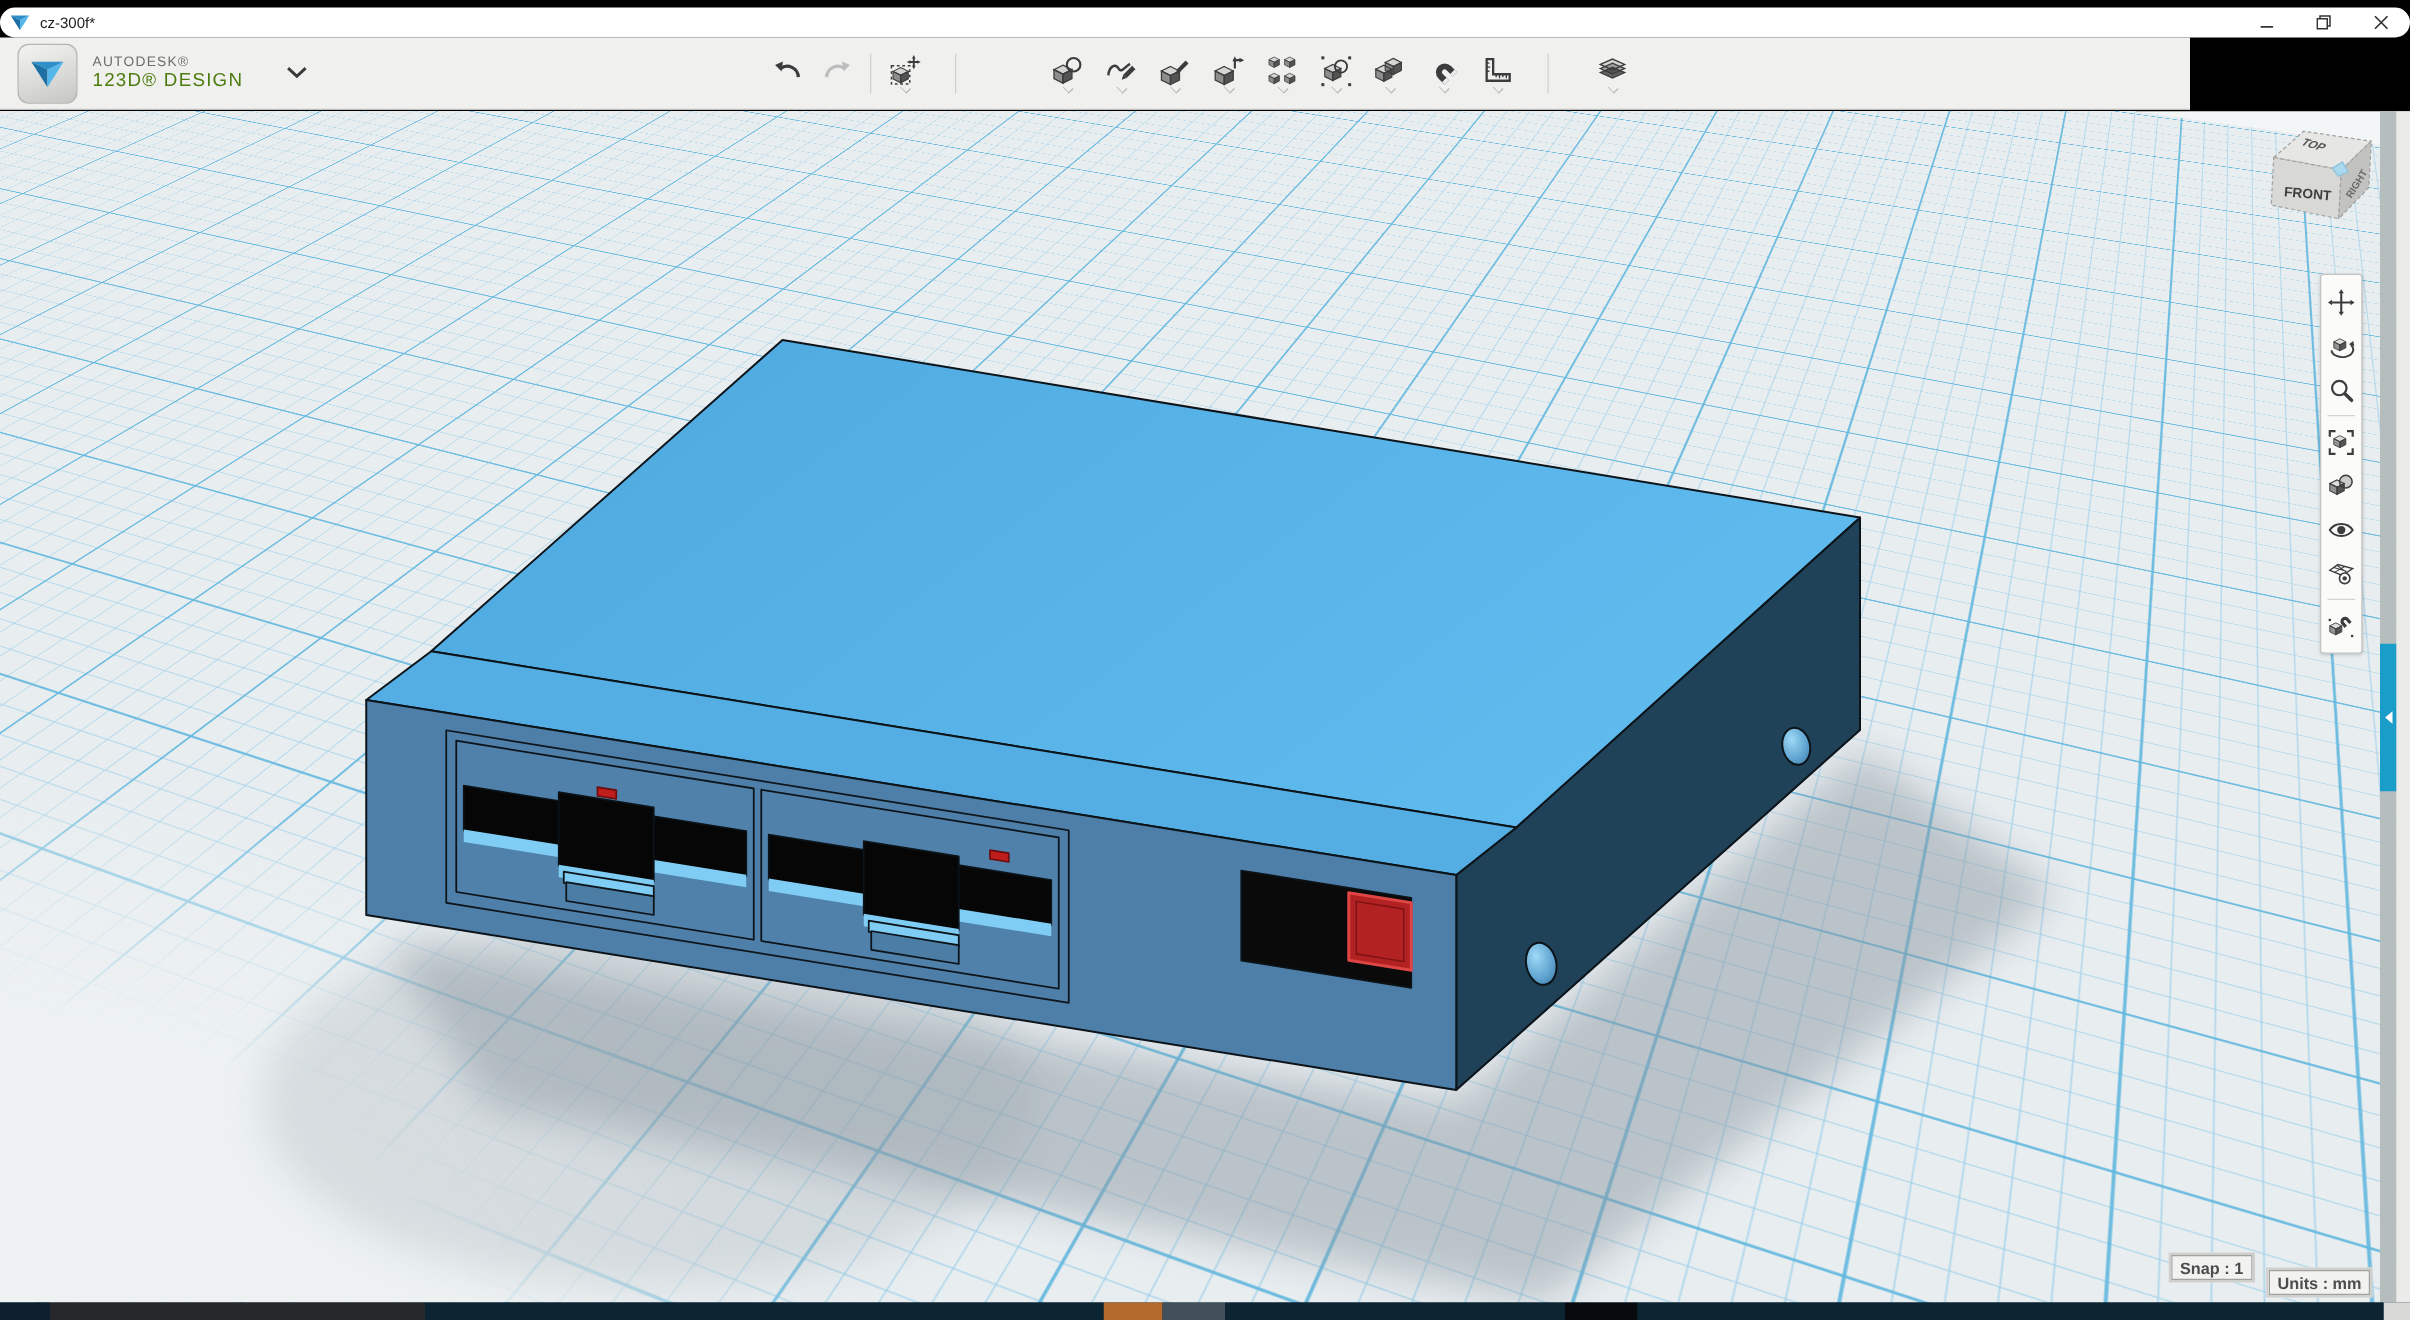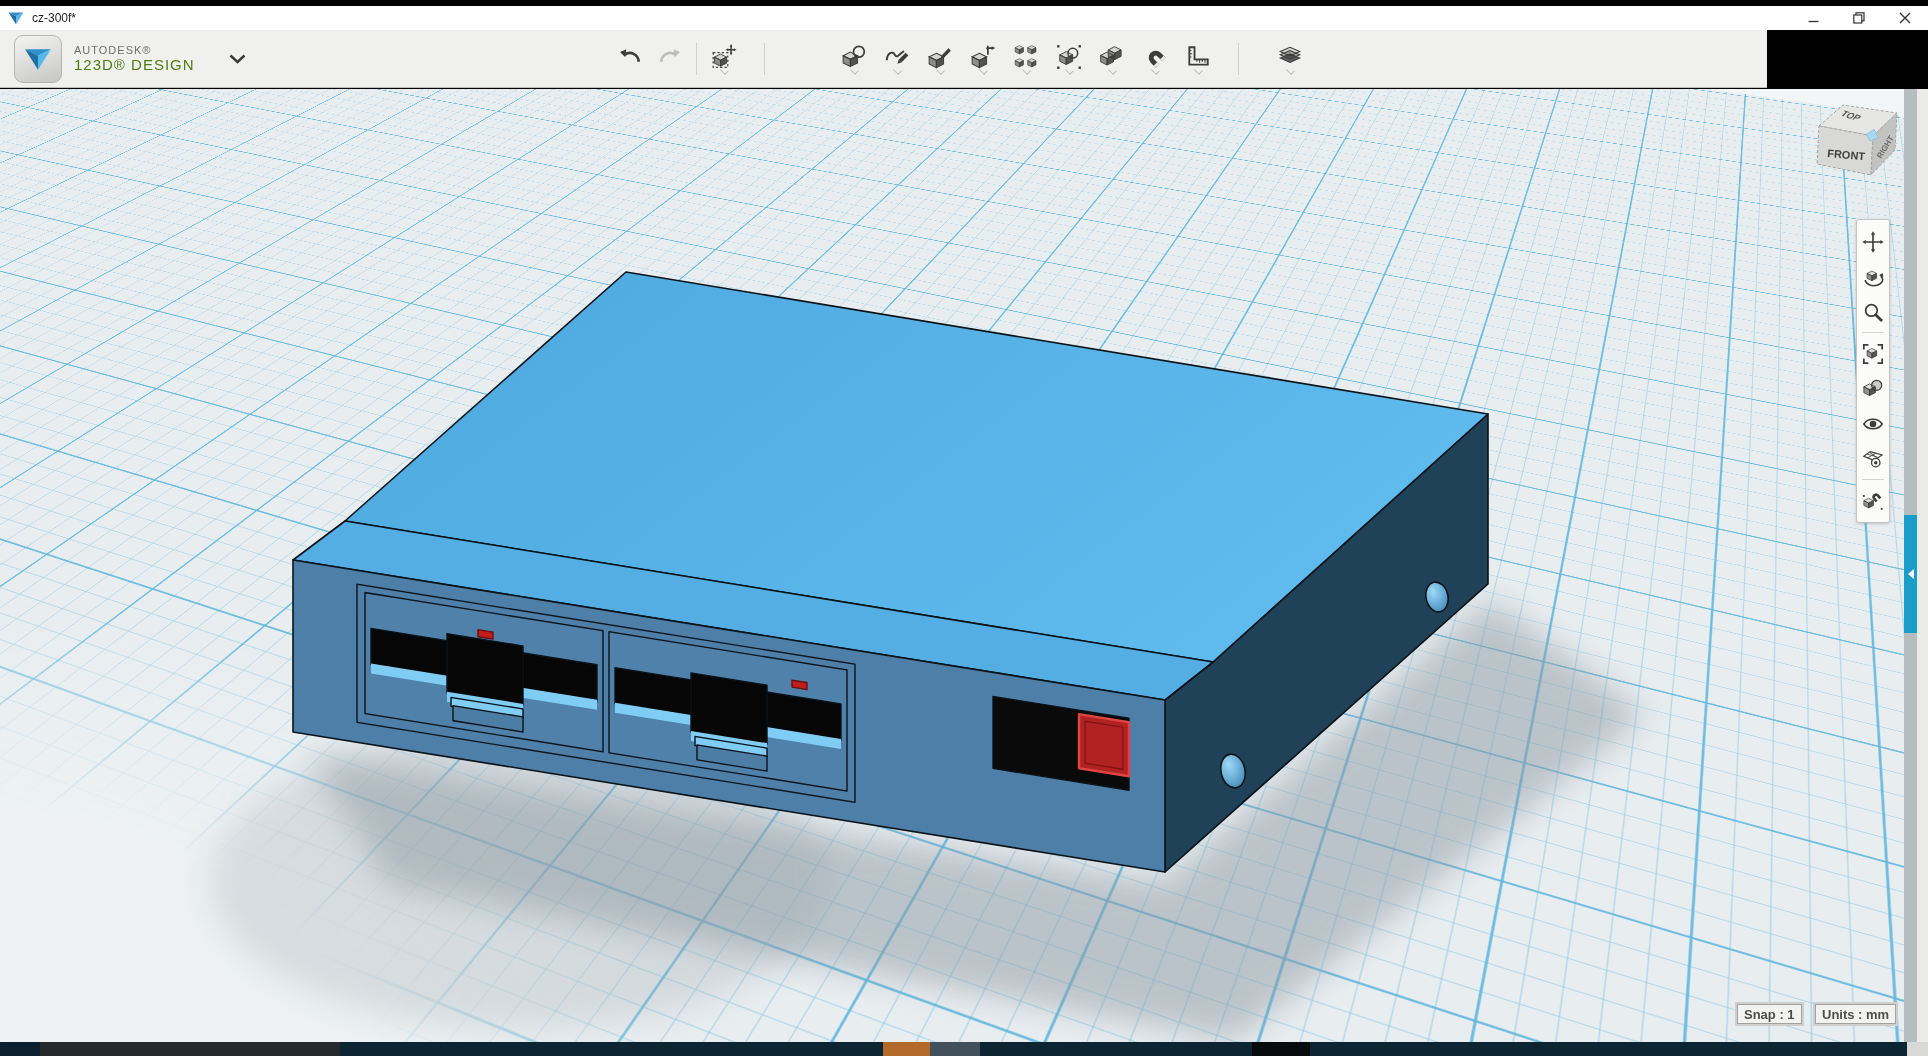--- a/index.html
+++ b/index.html
@@ -1,27 +1,27 @@
 <!DOCTYPE html>
 <html><head>
 <meta charset="utf-8">
 <style>
   html,body{margin:0;padding:0;width:1928px;height:1056px;overflow:hidden;
     font-family:"Liberation Sans",sans-serif;background:#000;}
   .top-strip{position:absolute;left:0;top:0;width:1928px;height:6px;background:#000;}
   
   .titlebar{position:absolute;left:0;top:6px;width:1928px;height:24px;background:#fff;
-    display:flex;align-items:center;}
+    display:flex;align-items:center;border-radius:12px;}
   .titlebar .tlogo{margin-left:8px;display:flex;align-items:center;}
   .titlebar .ttitle{margin-left:8px;font-size:12px;color:#222;}
   .win-btns{position:absolute;right:0;top:0;height:24px;display:flex;}
   .win-btn{width:46px;height:24px;display:flex;align-items:center;justify-content:center;cursor:default;}
   
   .toolbar{position:absolute;left:0;top:30px;width:1752px;height:57px;background:#f0f0ee;
-    border-bottom:1px solid #bfbfbd;padding-left:15px;}
+    border-bottom:1px solid #bfbfbd;}
   .brand{position:absolute;left:14px;top:5px;display:flex;align-items:center;}
   .brand .tile{width:46px;height:46px;border-radius:9px;border:1px solid #b5b5b3;
     background:linear-gradient(160deg,#f4f4f2,#c6c6c4);display:flex;align-items:center;justify-content:center;}
   .brand .btxt{margin-left:12px;line-height:1.05;}
   .brand .bco{font-size:11px;color:#6e6e6c;letter-spacing:1px;}
   .brand .bprod{font-size:15px;font-weight:normal;color:#4d7c0f;letter-spacing:1px;}
   .brand .bchev{margin-left:34px;}
   .tb-center{position:absolute;left:616px;top:0;height:57px;display:flex;align-items:center;}
   .tool{width:30px;height:46px;margin-right:13px;display:flex;flex-direction:column;
     align-items:center;justify-content:center;color:#3c3c3c;cursor:default;}
@@ -62,21 +62,21 @@
   .side-edge{position:absolute;left:1917px;top:0;bottom:0;width:11px;background:#ebebe9;}
   .side-thumb{position:absolute;left:1904px;top:426px;width:13px;height:118px;background:#1b9dc9;
     display:flex;align-items:center;justify-content:center;cursor:default;}
   .tab-arrow{width:0;height:0;border-top:5px solid transparent;border-bottom:5px solid transparent;
     border-right:6px solid #fff;}
   
   .status-box{position:absolute;top:913px;height:18px;padding:1px 7px;background:#f2f2f1;
     border:2px solid #cfcfcd;box-shadow:inset 0 0 0 1px #a2a2a0;color:#4d4d4d;
     font-size:13px;font-weight:bold;display:flex;align-items:center;cursor:default;text-align:right;}
   #snap-box{left:1735px;}
-  #units-box{left:1813px;}
+  #units-box{left:1813px;margin-top:12px;}
   
   .viewcube{position:absolute;left:1805px;top:4px;width:100px;height:88px;cursor:default;}
   
   .taskbar{position:absolute;left:0;top:1042px;width:1928px;height:14px;background:#0d2433;}
   .taskbar .seg{position:absolute;top:0;height:14px;}
 </style>
 </head>
 <body>
 
 <svg width="0" height="0" style="position:absolute">

